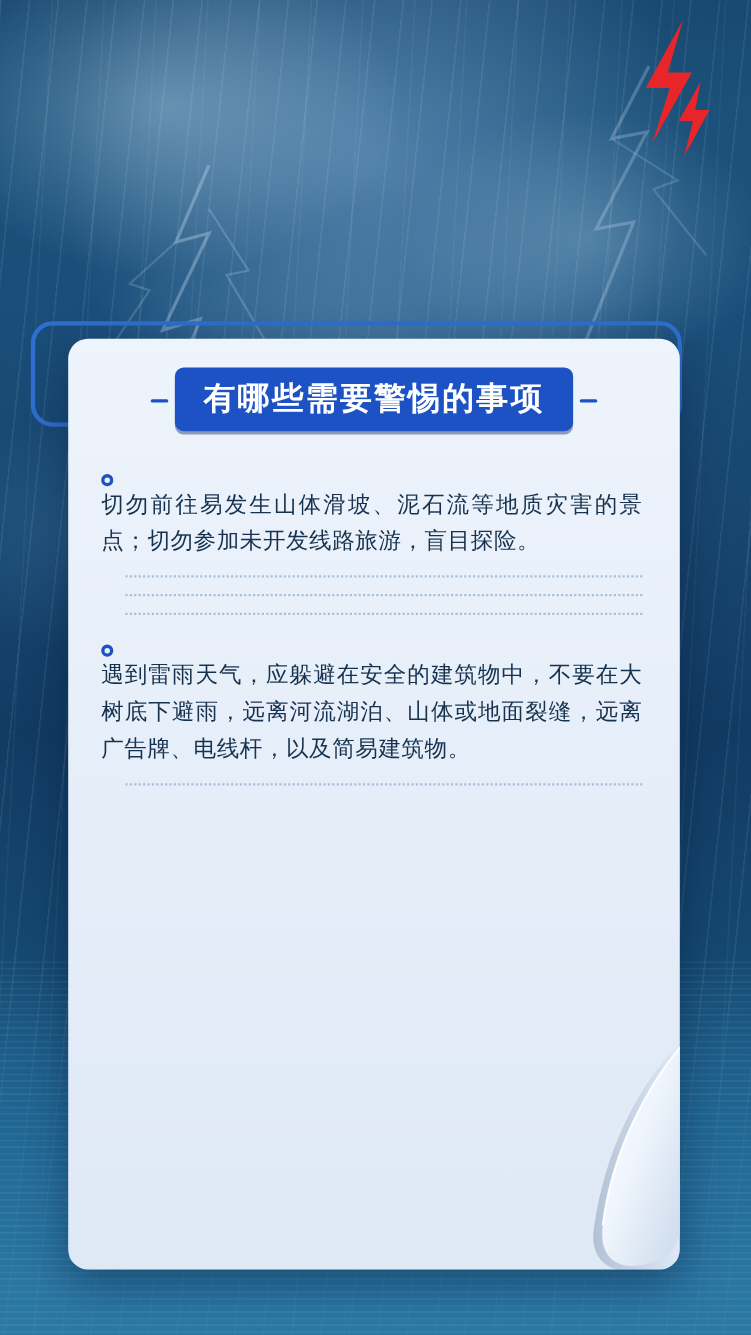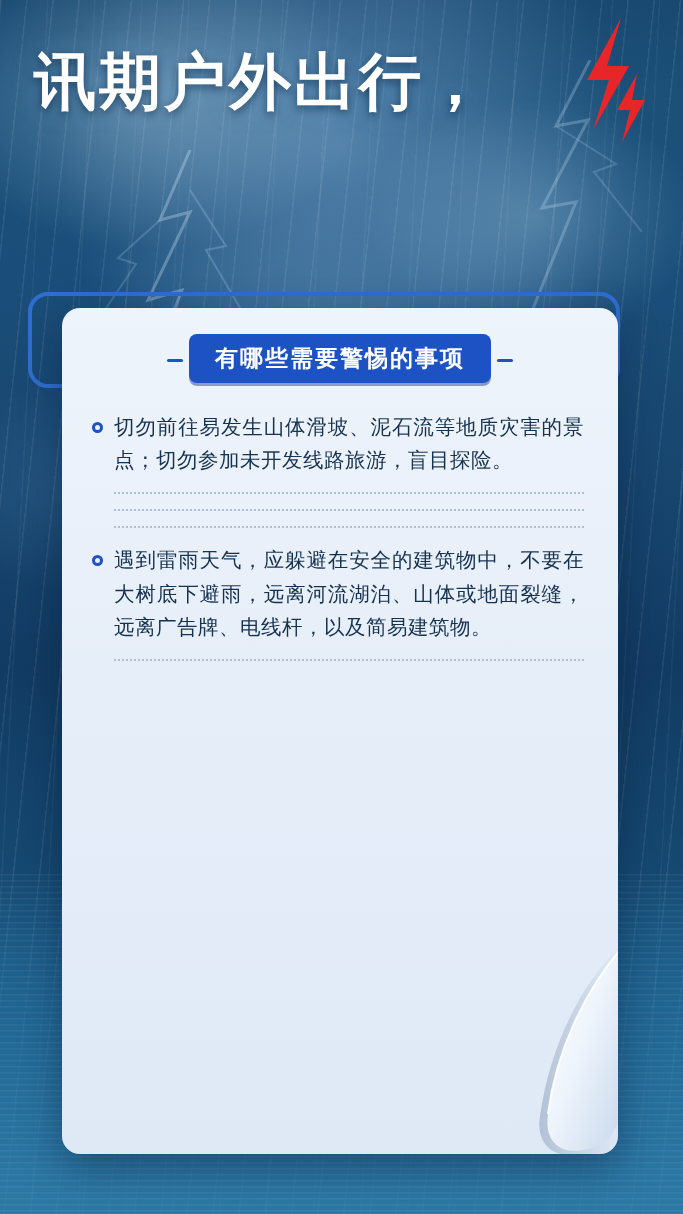--- a/index.html
+++ b/index.html
@@ -110,21 +110,21 @@
     overflow: hidden;
   }
   .card-title-wrap {
     text-align: center;
     margin-top: 26px;
   }
   .card-title {
     display: inline-block;
     background: #1d52c4;
     color: #ffffff;
-    font-size: 23px;
+    font-size: 29px;
     font-weight: bold;
     letter-spacing: 2px;
     padding: 9px 26px;
     border-radius: 8px;
     box-shadow: 0 3px 0 rgba(18,52,120,0.45);
     position: relative;
   }
   .card-title::before,
   .card-title::after {
     content: "";
@@ -138,20 +138,21 @@
   .card-title::before { left: -22px; }
   .card-title::after  { right: -22px; }
 
   .items {
     margin: 26px 34px 0 30px;
   }
   .item {
     display: flex;
     align-items: flex-start;
     padding: 2px 0 0 0;
+    flex-direction: column;
   }
   .bullet {
     flex: 0 0 auto;
     width: 11px;
     height: 11px;
     border: 3px solid #1d52c4;
     border-radius: 50%;
     margin: 11px 11px 0 0;
     box-sizing: border-box;
   }
@@ -194,21 +195,20 @@
 
   <svg class="bolt-bg" style="left:380px; top:60px; width:290px; height:260px;" viewBox="0 0 290 260">
     <path d="M210 0 L176 66 L208 60 L162 148 L196 142 L150 256" fill="none" stroke="rgba(215,235,255,0.45)" stroke-width="3"></path>
     <path d="M176 66 L236 104 L214 112 L262 172" fill="none" stroke="rgba(200,228,255,0.33)" stroke-width="2"></path>
   </svg>
 
   <div class="bg-rain"></div>
   <div class="bg-water"></div>
 
   <div class="headline">
-    <div class="headline-line">讯期户外出行，</div>
   </div>
 
   <svg class="bolt-icon" viewBox="0 0 70 130">
     <path d="M44 0 L10 62 L32 62 L16 112 L52 48 L30 48 Z" fill="#e8262a"></path>
     <path d="M60 56 L40 92 L53 92 L45 124 L68 82 L55 82 Z" fill="#e8262a"></path>
   </svg>
 
   <div class="card-frame"></div>
 
   <div class="card">

